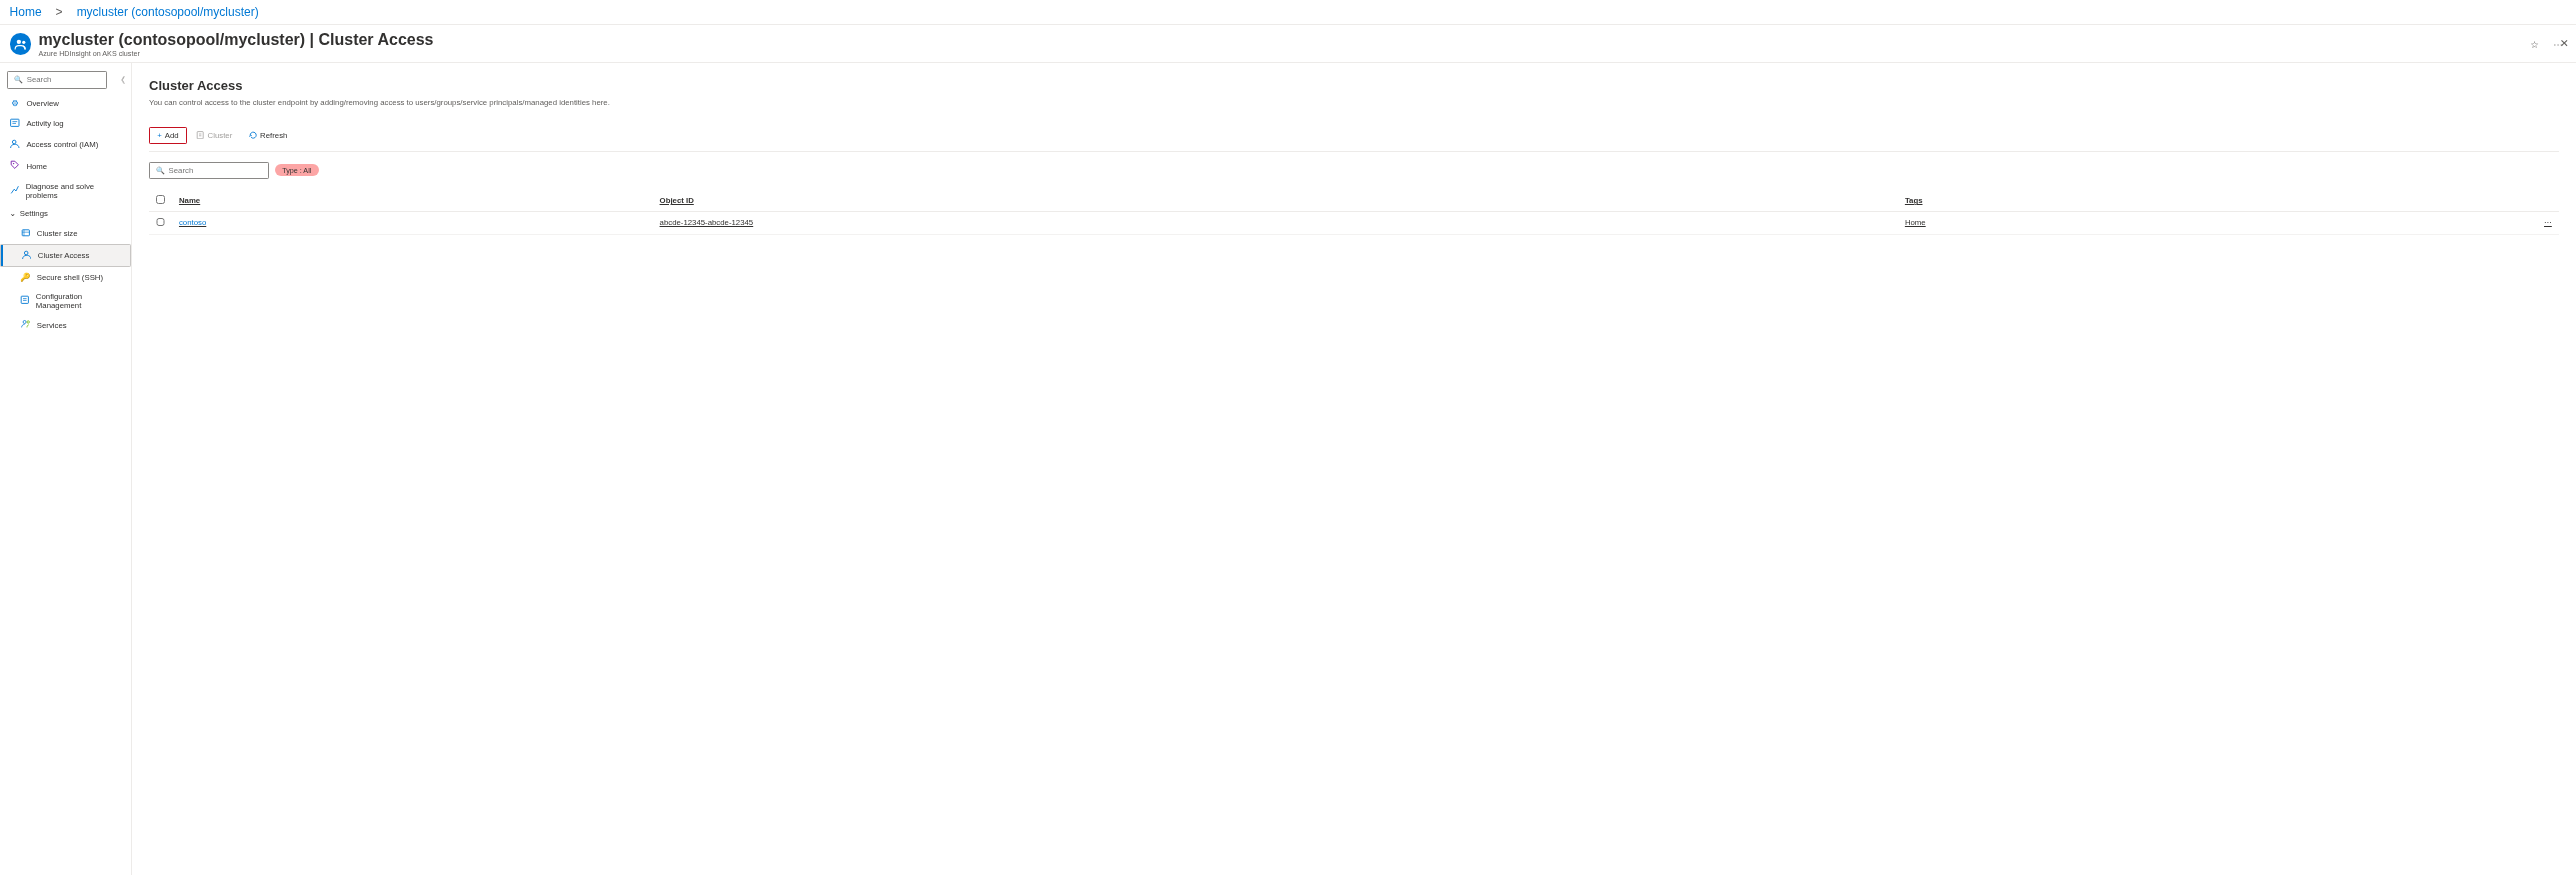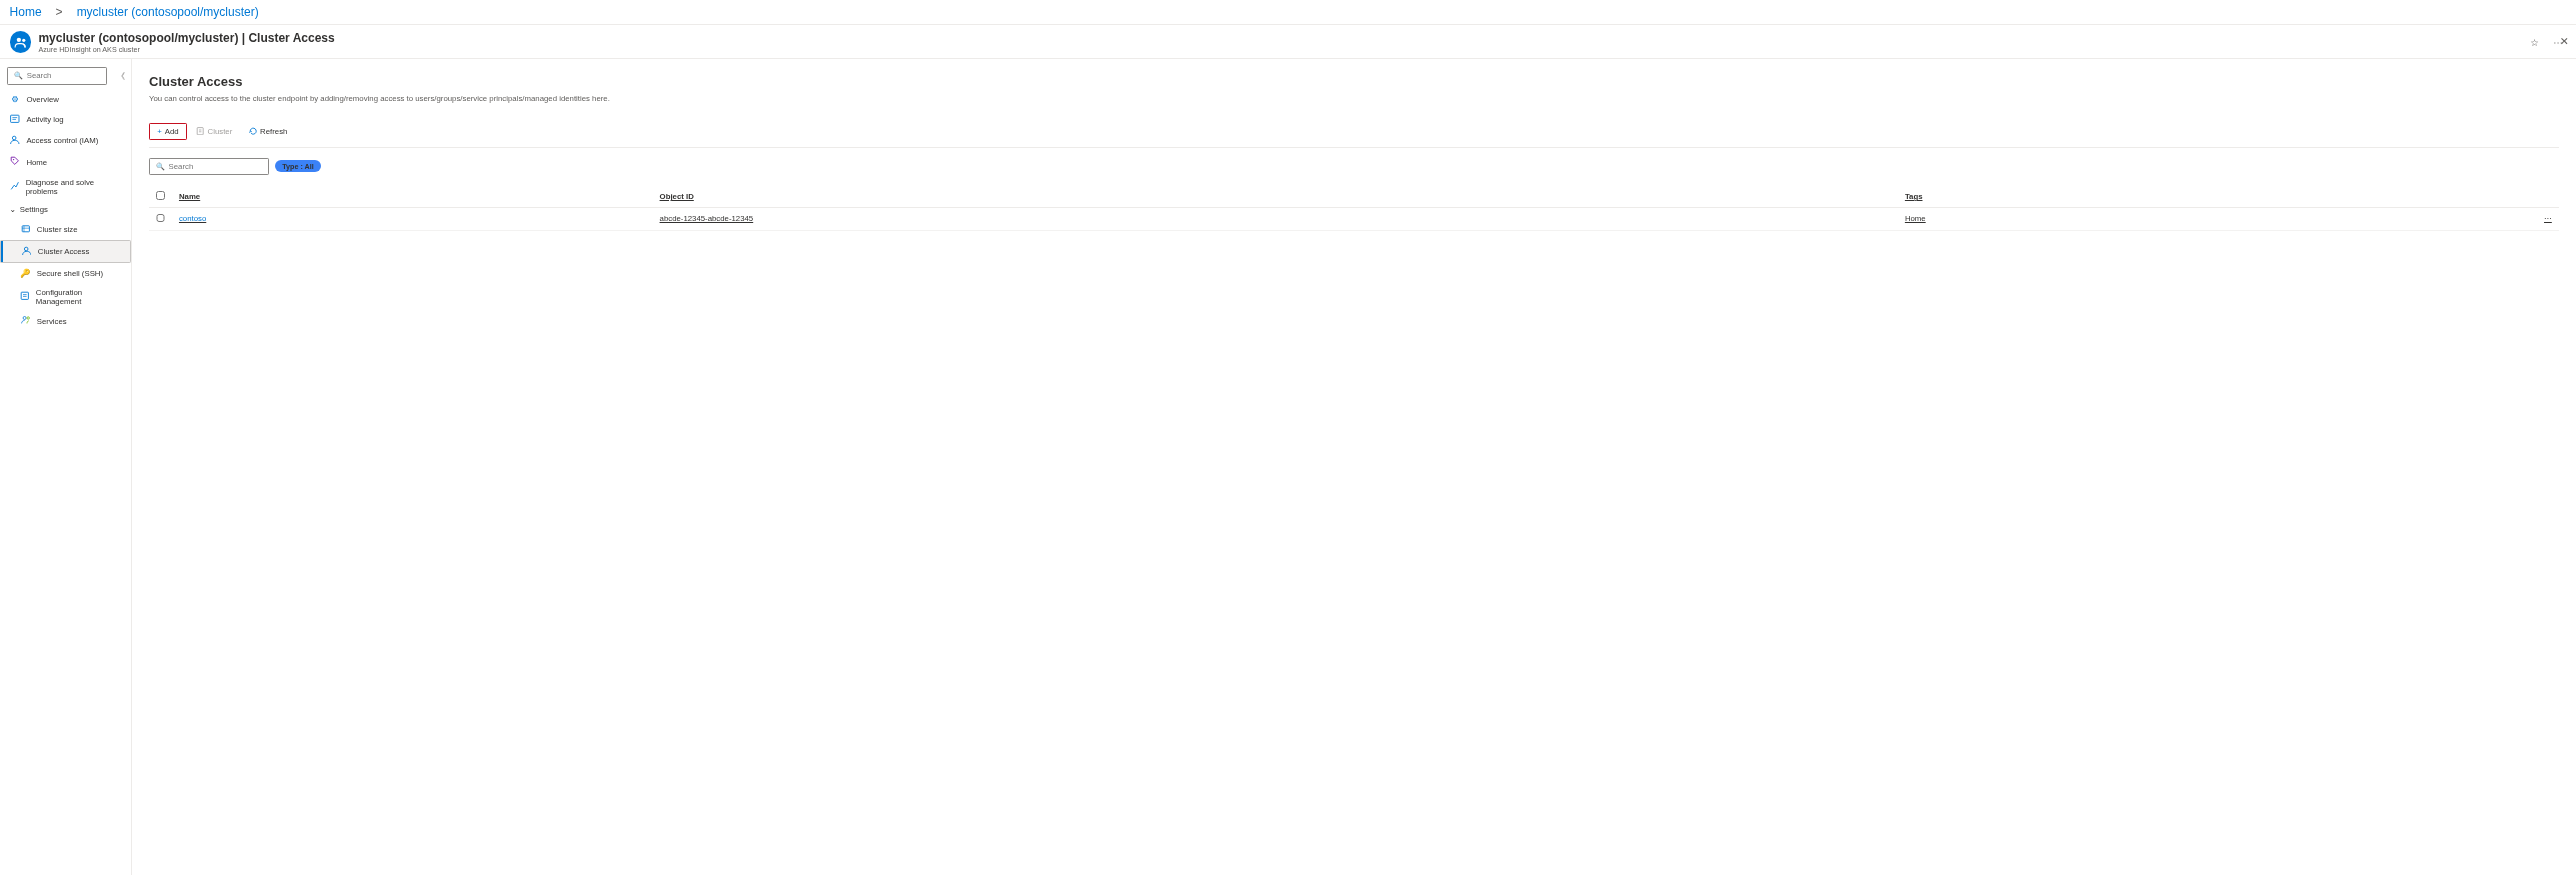--- a/index.html
+++ b/index.html
@@ -28,21 +28,21 @@
     }
     .page-header-icon {
       width: 21.6px; height: 21.6px;
       background: #0078d4;
       border-radius: 50%;
       display: flex; align-items: center; justify-content: center;
       color: white; font-size: 10.8px;
       flex-shrink: 0;
     }
     .page-header-text h1 {
-      font-size: 12px;
+      font-size: 16px;
       font-weight: 600;
       color: #323130;
     }
     .page-header-text .subtitle {
       font-size: 7.2px;
       color: #605e5c;
     }
     .header-actions {
       margin-left: auto;
       display: flex;
@@ -162,24 +162,23 @@
     }
     .filter-search {
       display: flex; align-items: center; gap: 3.6px;
       border: 0.6px solid #8a8886; padding: 3px 6px; border-radius: 1.2px;
       width: 120px;
     }
     .filter-search input {
       border: none; outline: none; font-size: 7.8px; background: transparent; width: 100%;
     }
     .type-badge {
-      background: #3b82f6; border-radius: 7.2px;
+      background: #fca5a5; border-radius: 7.2px;
       padding: 1.8px 7.2px; font-size: 7.2px; color: #323130; cursor: pointer;
       border: none;
-      font-weight: bold;
     }
 
     
     .data-table { width: 100%; border-collapse: collapse; }
     .data-table th {
       text-align: left; padding: 4.8px 7.2px;
       font-size: 7.8px; font-weight: 600; color: #323130;
       border-bottom: 0.6px solid #edebe9;
       text-decoration: underline;
     }

